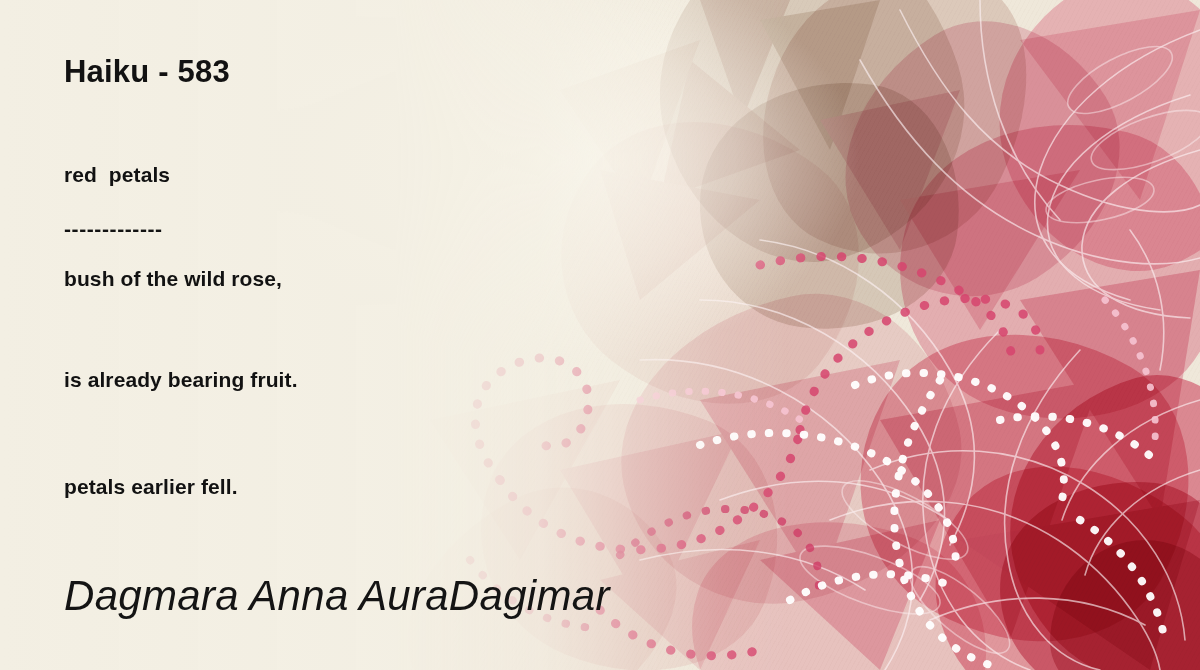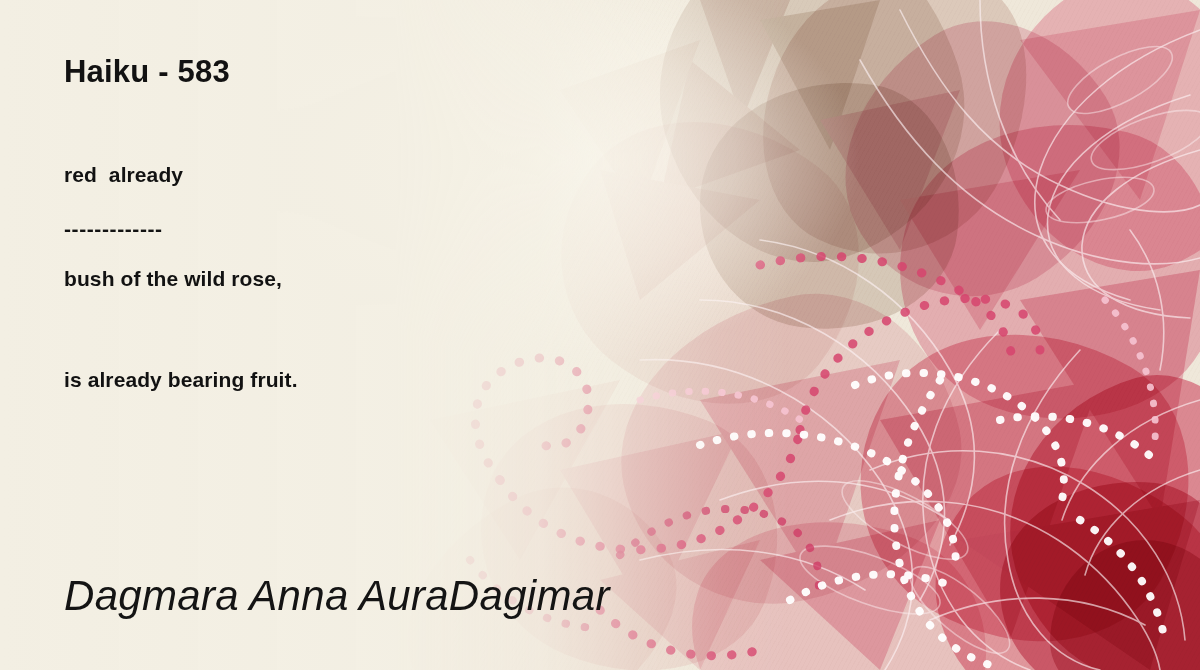--- a/index.html
+++ b/index.html
@@ -248,25 +248,26 @@
     </svg>
   </div>
 
   <div class="layer" id="bg-topglow"></div>
   <div class="layer" id="bg-blend"></div>
 
   <div id="content">
 
     <div id="poem-title">Haiku - 583</div>
 
-    <div class="poem-line" id="poem-line-0">red  already</div>
+    <div class="poem-line" id="poem-line-0">red  petals</div>
 
     <div class="poem-line" id="poem-line-1">-------------</div>
 
     <div class="poem-line" id="poem-line-3">is already bearing fruit.</div>
 
     <div class="poem-line" id="poem-line-2">bush of the wild rose,</div>
 
+    <div class="poem-line" id="poem-line-4">petals earlier fell.</div>
 
     <div id="poem-author">Dagmara Anna AuraDagimar</div>
 
   </div>
 </div>
 
 </body></html>

